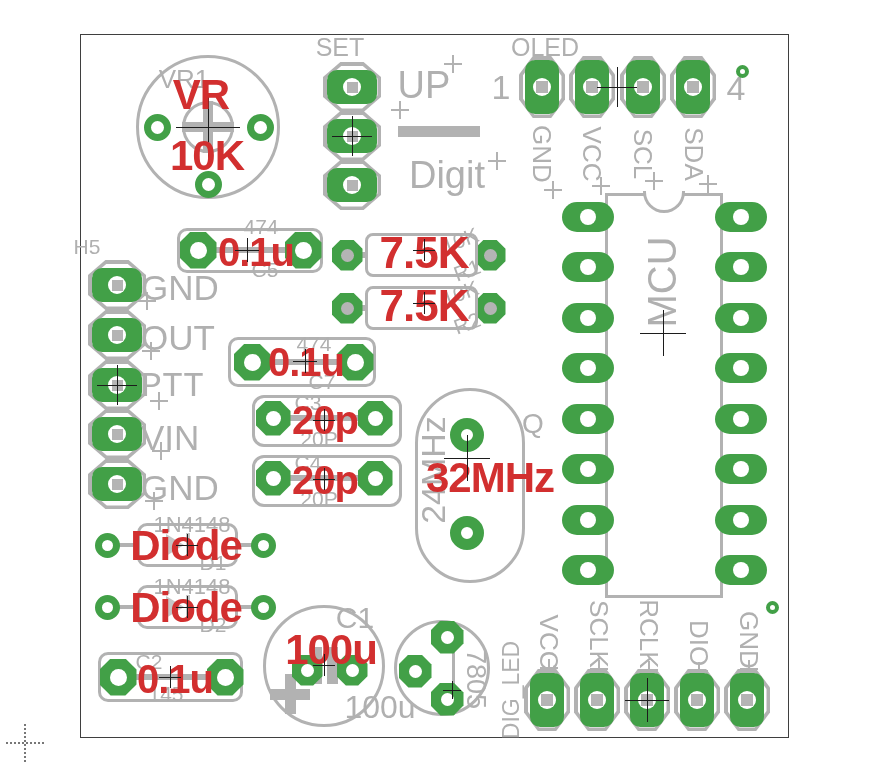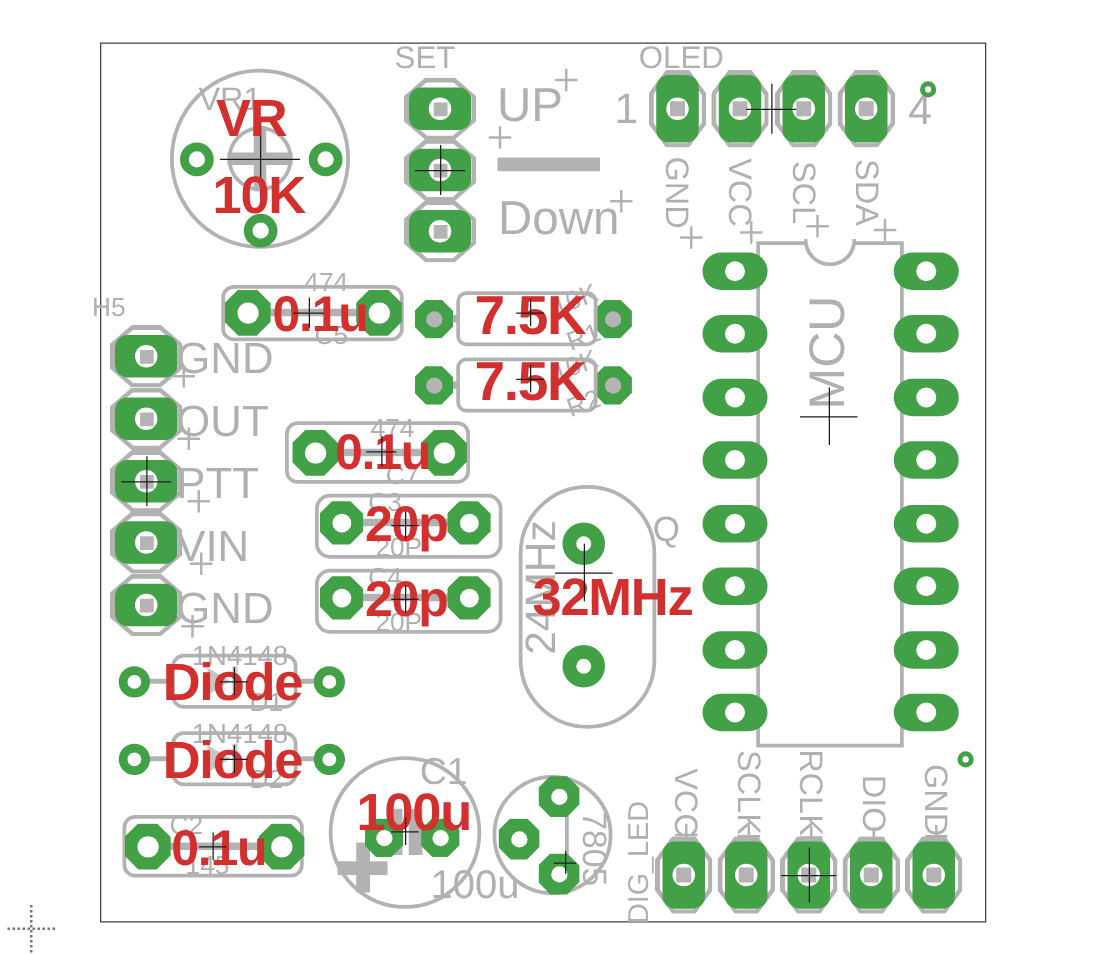--- a/index.html
+++ b/index.html
@@ -40,21 +40,21 @@
     <div class="abs" style="left: 346.5px; top: 130.5px; width: 11px; height: 11px; background: rgb(180, 180, 180);"></div>
     <div class="abs" style="left: 323px; top: 160px; width: 58px; height: 50px; background: rgb(178, 178, 178); clip-path: polygon(30% 0%, 70% 0%, 100% 30%, 100% 70%, 70% 100%, 30% 100%, 0% 70%, 0% 30%);"></div>
     <div class="abs" style="left: 326.5px; top: 163.5px; width: 51px; height: 43px; background: rgb(255, 255, 255); clip-path: polygon(30% 0%, 70% 0%, 100% 30%, 100% 70%, 70% 100%, 30% 100%, 0% 70%, 0% 30%);"></div>
     <div class="abs" style="left: 327px; top: 168px; width: 50px; height: 34px; background: rgb(66, 160, 71); border-radius: 10px;"></div>
     <div class="abs" style="left: 343px; top: 176px; width: 18px; height: 18px; border-radius: 50%; background: rgb(255, 255, 255);"></div>
     <div class="abs" style="left: 346.5px; top: 179.5px; width: 11px; height: 11px; background: rgb(180, 180, 180);"></div>
     <div class="abs" style="left: 332px; top: 135.5px; width: 40px; height: 1px; background: rgb(28, 28, 28);"></div>
     <div class="abs" style="left: 351.5px; top: 116px; width: 1px; height: 40px; background: rgb(28, 28, 28);"></div>
     <div class="abs txt" style="left: 424px; top: 85px; font-size: 38px; color: rgb(176, 176, 176); font-weight: 400; transform: translate(-50%, -50%);">UP</div>
     <div class="abs" style="left: 398px; top: 126px; width: 82px; height: 11px; background: rgb(178, 178, 178);"></div>
-    <div class="abs txt" style="left: 447px; top: 175px; font-size: 38px; color: rgb(176, 176, 176); font-weight: 400; transform: translate(-50%, -50%);">Down</div>
+    <div class="abs txt" style="left: 447px; top: 175px; font-size: 38px; color: rgb(176, 176, 176); font-weight: 400; transform: translate(-50%, -50%);">Digit</div>
     <div class="abs txt" style="left: 545px; top: 47px; font-size: 25px; color: rgb(176, 176, 176); font-weight: 400; transform: translate(-50%, -50%);">OLED</div>
     <div class="abs txt" style="left: 501px; top: 87px; font-size: 34px; color: rgb(176, 176, 176); font-weight: 400; transform: translate(-50%, -50%);">1</div>
     <div class="abs txt" style="left: 736px; top: 88px; font-size: 34px; color: rgb(176, 176, 176); font-weight: 400; transform: translate(-50%, -50%);">4</div>
     <div class="abs" style="left: 544px; top: 189px; width: 18px; height: 2px; background: rgb(178, 178, 178);"></div>
     <div class="abs" style="left: 552px; top: 181px; width: 2px; height: 18px; background: rgb(178, 178, 178);"></div>
     <div class="abs" style="left: 592px; top: 185px; width: 18px; height: 2px; background: rgb(178, 178, 178);"></div>
     <div class="abs" style="left: 600px; top: 177px; width: 2px; height: 18px; background: rgb(178, 178, 178);"></div>
     <div class="abs" style="left: 645px; top: 180px; width: 18px; height: 2px; background: rgb(178, 178, 178);"></div>
     <div class="abs" style="left: 653px; top: 172px; width: 2px; height: 18px; background: rgb(178, 178, 178);"></div>
     <div class="abs" style="left: 699px; top: 183px; width: 18px; height: 2px; background: rgb(178, 178, 178);"></div>
@@ -116,21 +116,21 @@
     <div class="abs" style="left: 92px; top: 417px; width: 50px; height: 34px; background: rgb(66, 160, 71); border-radius: 10px;"></div>
     <div class="abs" style="left: 108px; top: 425px; width: 18px; height: 18px; border-radius: 50%; background: rgb(255, 255, 255);"></div>
     <div class="abs" style="left: 111.5px; top: 428.5px; width: 11px; height: 11px; background: rgb(180, 180, 180);"></div>
     <div class="abs" style="left: 88px; top: 459px; width: 58px; height: 50px; background: rgb(178, 178, 178); clip-path: polygon(30% 0%, 70% 0%, 100% 30%, 100% 70%, 70% 100%, 30% 100%, 0% 70%, 0% 30%);"></div>
     <div class="abs" style="left: 91.5px; top: 462.5px; width: 51px; height: 43px; background: rgb(255, 255, 255); clip-path: polygon(30% 0%, 70% 0%, 100% 30%, 100% 70%, 70% 100%, 30% 100%, 0% 70%, 0% 30%);"></div>
     <div class="abs" style="left: 92px; top: 467px; width: 50px; height: 34px; background: rgb(66, 160, 71); border-radius: 10px;"></div>
     <div class="abs" style="left: 108px; top: 475px; width: 18px; height: 18px; border-radius: 50%; background: rgb(255, 255, 255);"></div>
     <div class="abs" style="left: 111.5px; top: 478.5px; width: 11px; height: 11px; background: rgb(180, 180, 180);"></div>
     <div class="abs txt" style="left: 141px; top: 287px; font-size: 35px; color: rgb(176, 176, 176); font-weight: 400; transform: translate(0px, -50%);">GND</div>
     <div class="abs txt" style="left: 141px; top: 337px; font-size: 35px; color: rgb(176, 176, 176); font-weight: 400; transform: translate(0px, -50%);">OUT</div>
-    <div class="abs txt" style="left: 141px; top: 387px; font-size: 35px; color: rgb(176, 176, 176); font-weight: 400; transform: translate(0px, -50%);">PTT</div>
+    <div class="abs txt" style="left: 141px; top: 387px; font-size: 35px; color: rgb(176, 176, 176); font-weight: 400; transform: translate(0px, -50%); font-family: Liberation Mono, monospace;">PTT</div>
     <div class="abs txt" style="left: 141px; top: 437px; font-size: 35px; color: rgb(176, 176, 176); font-weight: 400; transform: translate(0px, -50%);">VIN</div>
     <div class="abs txt" style="left: 141px; top: 487px; font-size: 35px; color: rgb(176, 176, 176); font-weight: 400; transform: translate(0px, -50%);">GND</div>
     <div class="abs" style="left: 97px; top: 384.5px; width: 40px; height: 1px; background: rgb(28, 28, 28);"></div>
     <div class="abs" style="left: 116.5px; top: 365px; width: 1px; height: 40px; background: rgb(28, 28, 28);"></div>
     <div class="abs" style="left: 198px; top: 247px; width: 105px; height: 6px; background: rgb(178, 178, 178);"></div>
     <div class="abs" style="left: 177px; top: 228px; width: 146px; height: 45px; border: 3px solid rgb(178, 178, 178); border-radius: 10px;"></div>
     <div class="abs" style="left: 179.5px; top: 231.5px; width: 37px; height: 37px; background: rgb(66, 160, 71); clip-path: polygon(30% 0%, 70% 0%, 100% 30%, 100% 70%, 70% 100%, 30% 100%, 0% 70%, 0% 30%);"></div>
     <div class="abs" style="left: 189.5px; top: 241.5px; width: 17px; height: 17px; border-radius: 50%; background: rgb(255, 255, 255);"></div>
     <div class="abs" style="left: 284.5px; top: 231.5px; width: 37px; height: 37px; background: rgb(66, 160, 71); clip-path: polygon(30% 0%, 70% 0%, 100% 30%, 100% 70%, 70% 100%, 30% 100%, 0% 70%, 0% 30%);"></div>
     <div class="abs" style="left: 294.5px; top: 241.5px; width: 17px; height: 17px; border-radius: 50%; background: rgb(255, 255, 255);"></div>

